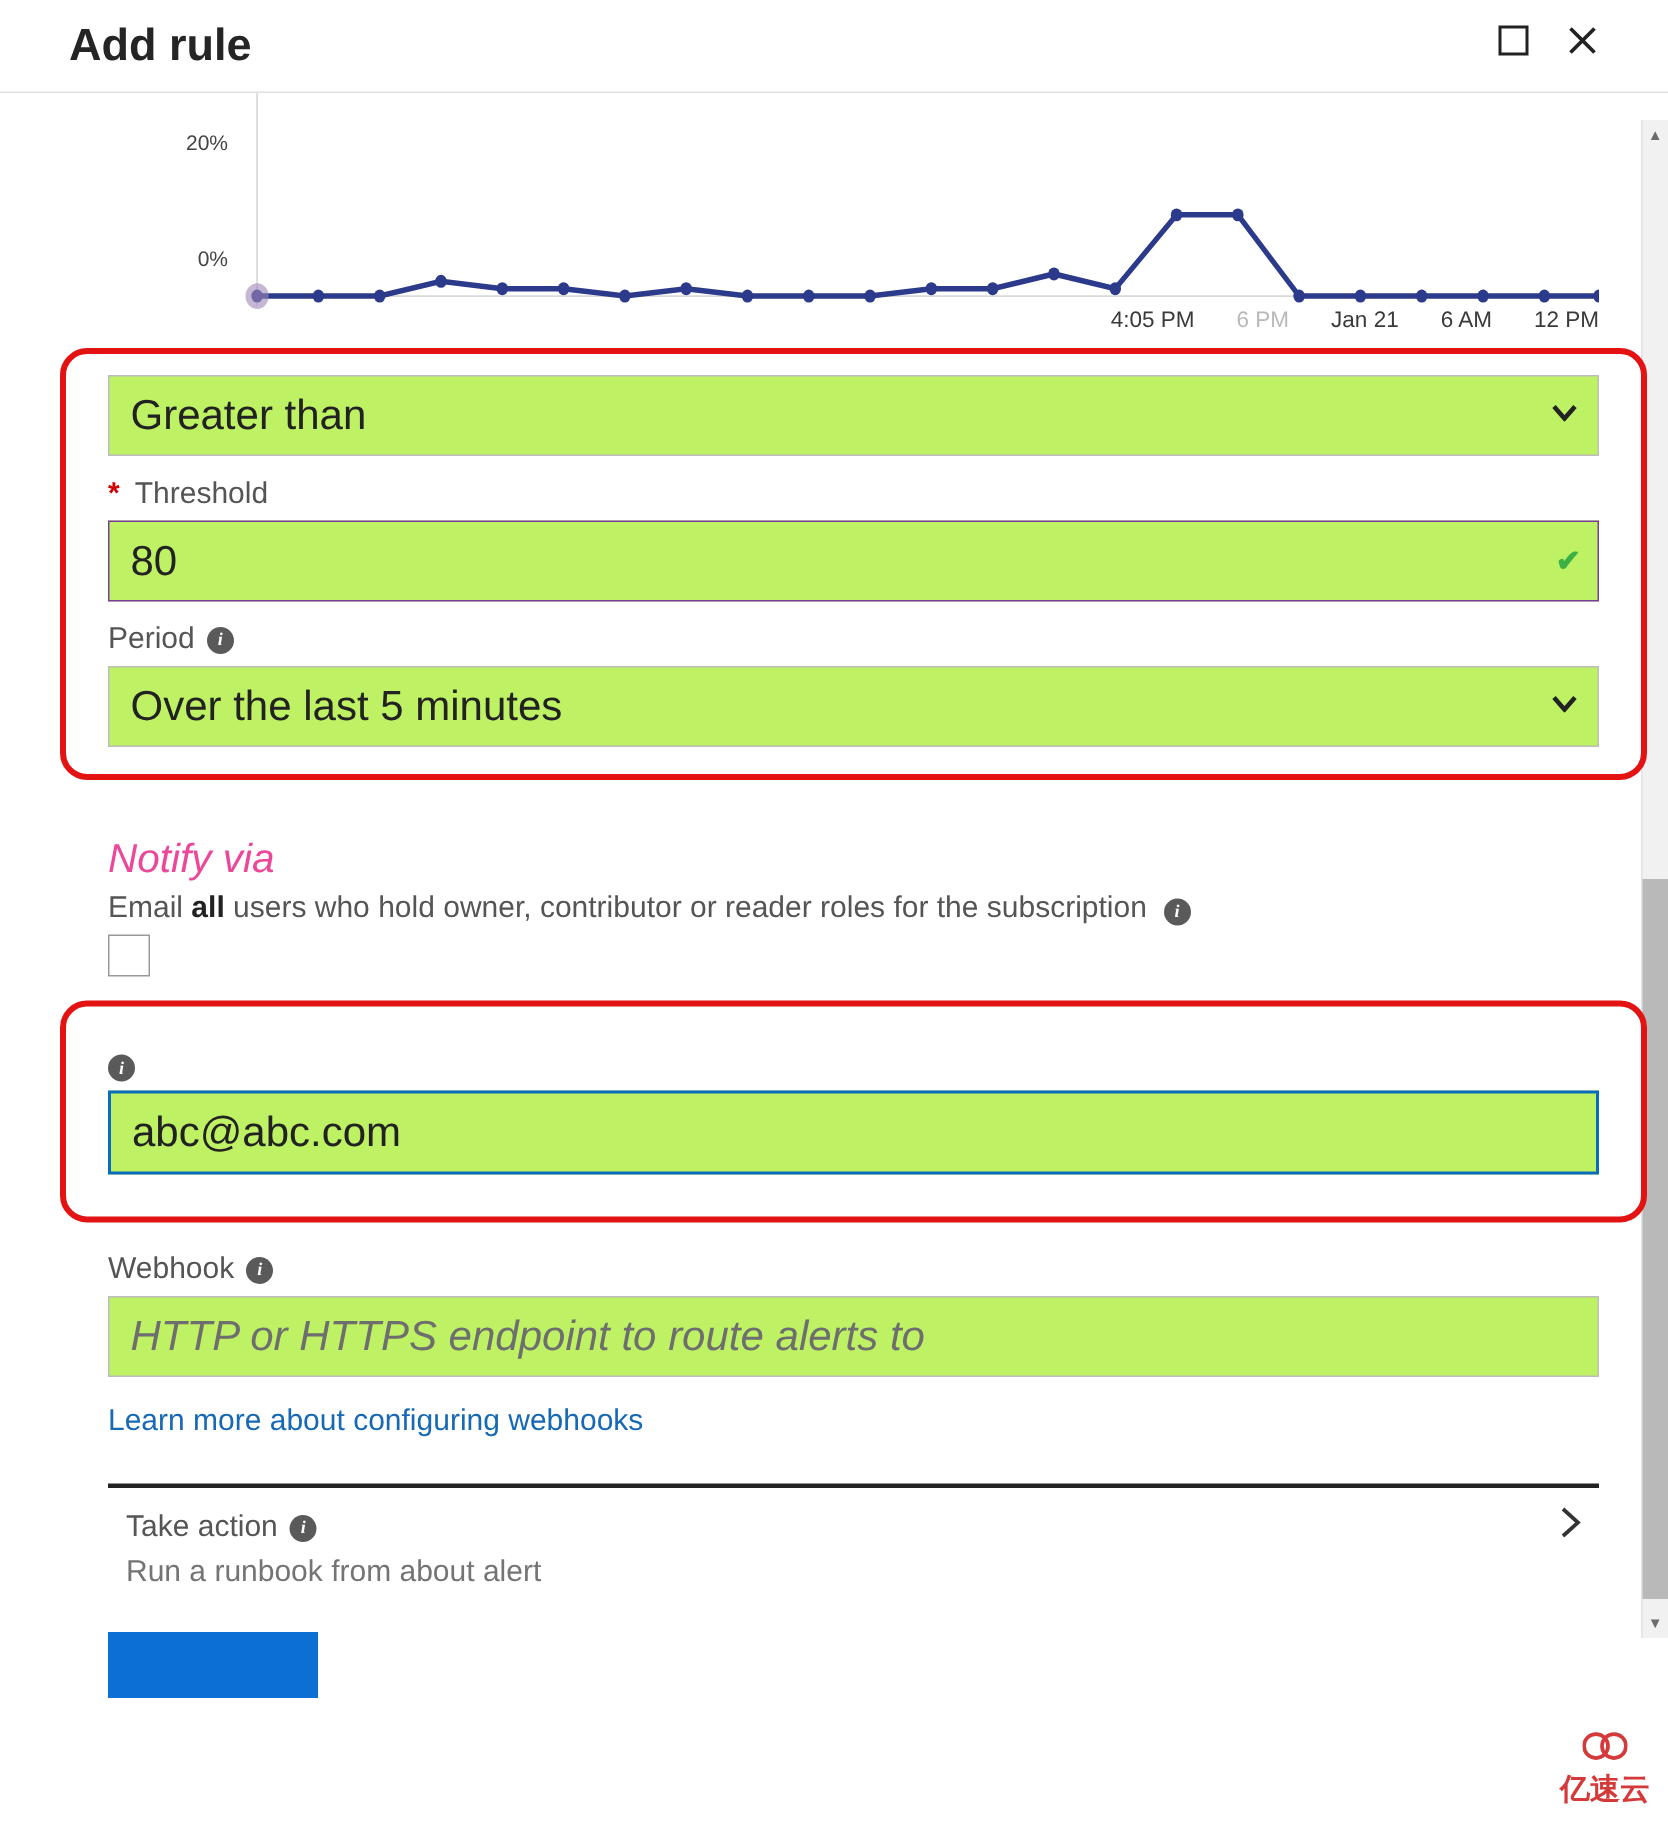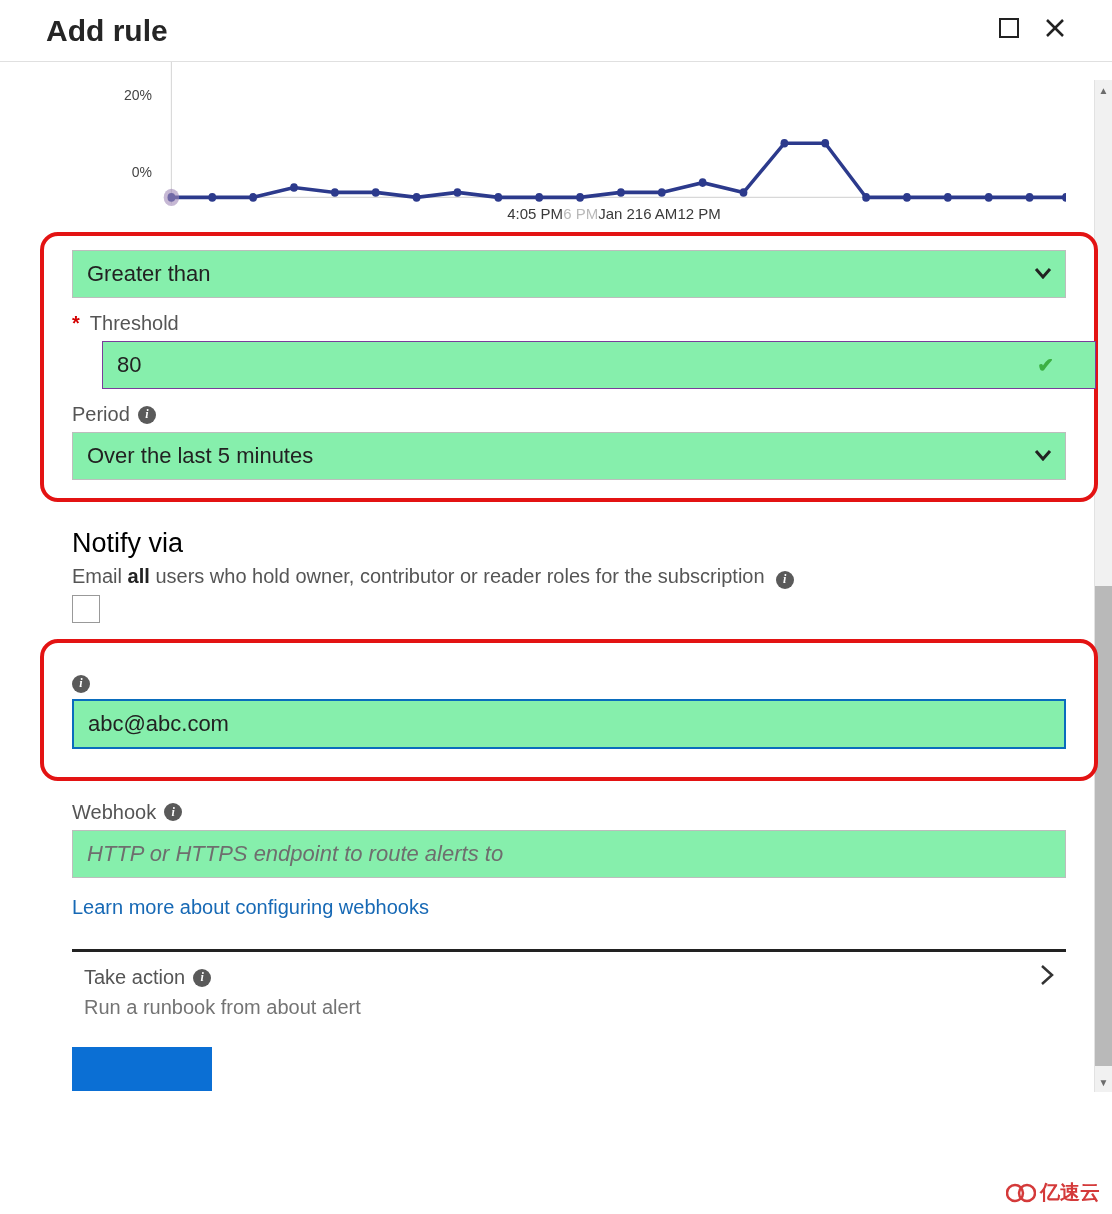--- a/index.html
+++ b/index.html
@@ -27,21 +27,21 @@
     padding: 0 46px 20px 72px;
     height: calc(100% - 80px);
     overflow-y: auto;
     position: relative;
   }
   .chart { height: 160px; position: relative; margin-bottom: 10px; }
   .chart svg { width: 100%; height: 100%; }
   .chart .ylabel { position:absolute; font-size:14px; color:#444; text-align:right; width:40px; }
   .chart .y20 { top: 25px; left:40px; }
   .chart .y0  { top:102px; left:40px; }
-  .chart .xlabels { position:absolute; bottom:0; left:90px; right:0; display:flex; justify-content:center; font-size:15px; color:#3a3a3a; }
+  .chart .xlabels { position:absolute; bottom:0; left:90px; right:0; display:flex; justify-content:flex-end; font-size:15px; color:#3a3a3a;gap:28px; }
   .chart .xlabels span.dim { color:#b9b9b9; }
 
   .highlight-box {
     border: 4px solid #e31313;
     border-radius: 18px;
     padding: 14px 28px 18px 28px;
     margin: 10px -32px 20px -32px;
   }
   .highlight-box.lower { margin-top: 16px; padding: 18px 28px 28px 28px; }
 
@@ -52,54 +52,54 @@
     background:#5a5a5a; color:#fff; font-size:12px; font-weight:bold;
     align-items:center; justify-content:center; font-style: italic;
     font-family: Georgia, serif;
   }
   .select-wrap {
     position:relative;
   }
   .fake-select, .text-input {
     width:100%;
     border:1px solid #bdbdbd;
-    font-size:22px;
+    font-size:28px;
     padding:10px 14px;
-    background:#86efac;
+    background:#bef264;
     color:#222;
     outline:none;
   }
   .fake-select { cursor:pointer; }
   .select-wrap .chev {
     position:absolute; right:14px; top:50%; transform:translateY(-50%);
     font-size:16px; pointer-events:none;
   }
-  .text-input.validated { border:1px solid #7a3c9b;margin-left:30px; }
+  .text-input.validated { border:1px solid #7a3c9b; }
   .check-icon { position:absolute; right:12px; top:50%; transform:translateY(-50%); color:#3cb043; font-size:20px; font-weight:bold; }
 
-  .section-title { font-size:27px; color:#000000; margin-top:26px; margin-bottom:6px; }
+  .section-title { font-size:27px; color:#ec4899; margin-top:37px; margin-bottom:6px;font-style:italic; }
   .desc-line { font-size:20px; color:#555; margin-bottom:6px; }
   .desc-line .bold { font-weight:700; color:#222; }
   .checkbox {
     width:28px; height:28px; border:1px solid #999; margin-top:4px; background:#fff;
   }
   .text-input.focused { border:2px solid #0a6cbd; }
   .text-input.placeholder { color:#6e6e6e; font-style:italic; }
   .link { color:#1769b5; font-size:20px; margin-top:18px; display:inline-block; cursor:pointer; }
   hr.sep { border:none; border-top:3px solid #222; margin:30px 0 12px 0; }
   .take-action-row { display:flex; align-items:center; justify-content:space-between; padding: 0 12px; }
   .chevron-right { font-size:24px; color:#333; }
   .runbook-line { font-size:20px; color:#747474; padding:0 12px; margin-top:4px; white-space:nowrap; overflow:hidden; }
   .ok-btn {
     margin-top:28px; width:140px; height:44px; background:#0b6fd4; border:none;
   }
   .watermark {
     position:absolute; right:12px; bottom:8px;
     font-size:20px; font-weight:600; color:#d43a3a;
-    display:flex; align-items:center; gap:4px;
+    display:flex; align-items:center; gap:4px;flex-direction:column;
   }
   .scrollbar-fake {
     position:absolute; right:0; top:80px; width:18px; height:1012px;
     background:#f1f1f1; border-left:1px solid #e2e2e2;
   }
   .scrollbar-fake .thumb {
     position:absolute; top:506px; width:100%; height:480px; background:#b9b9b9;
   }
   .scrollbar-fake .arrow {
     position:absolute; width:100%; height:20px; display:flex;

